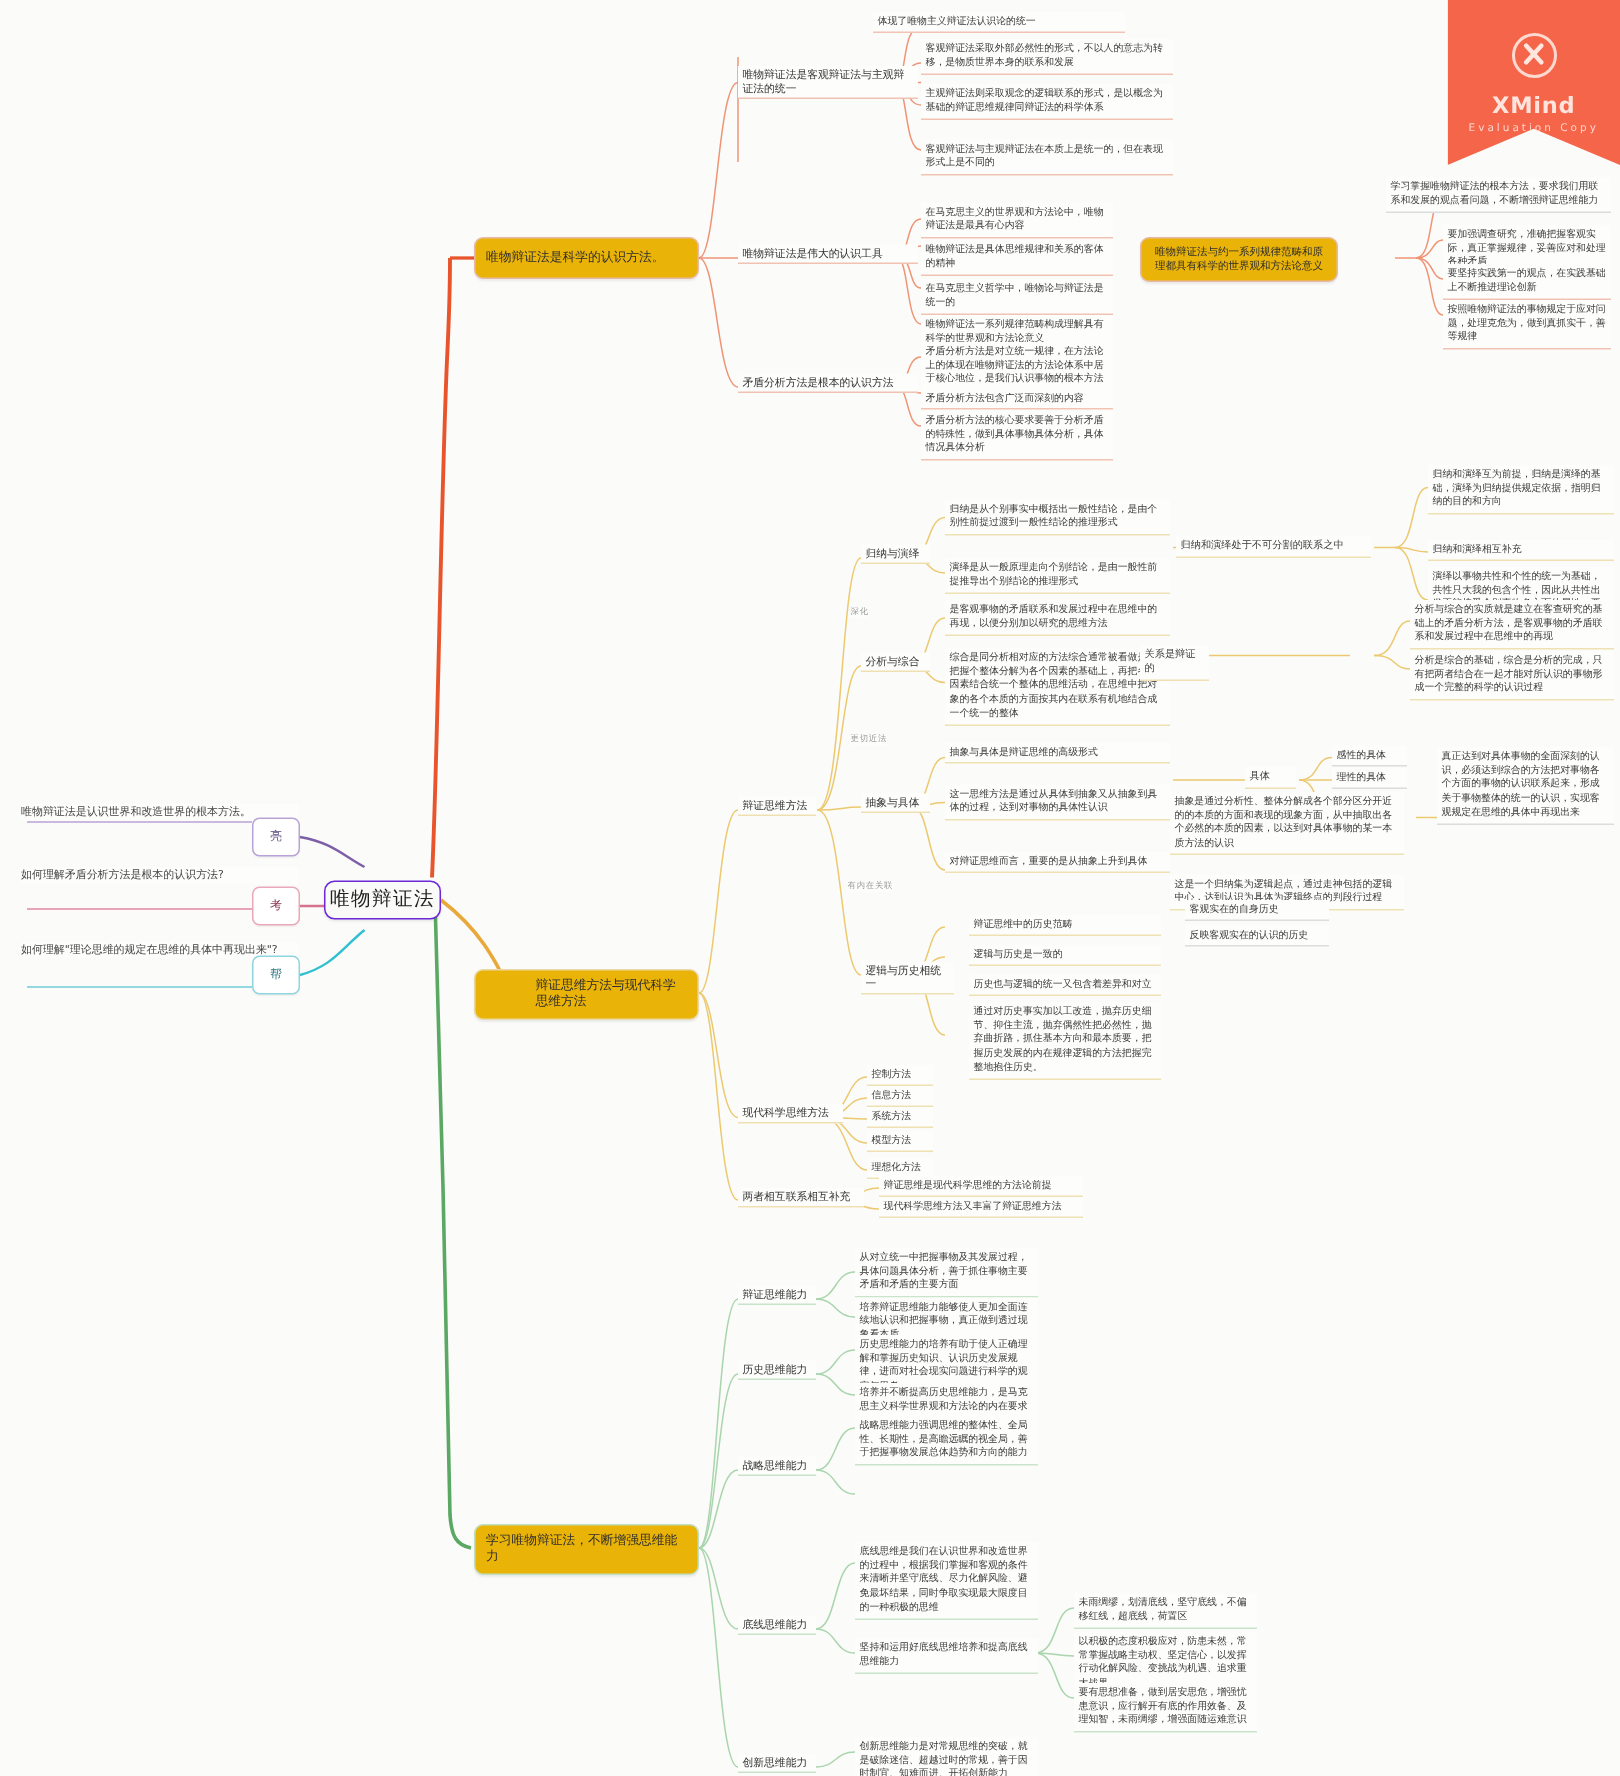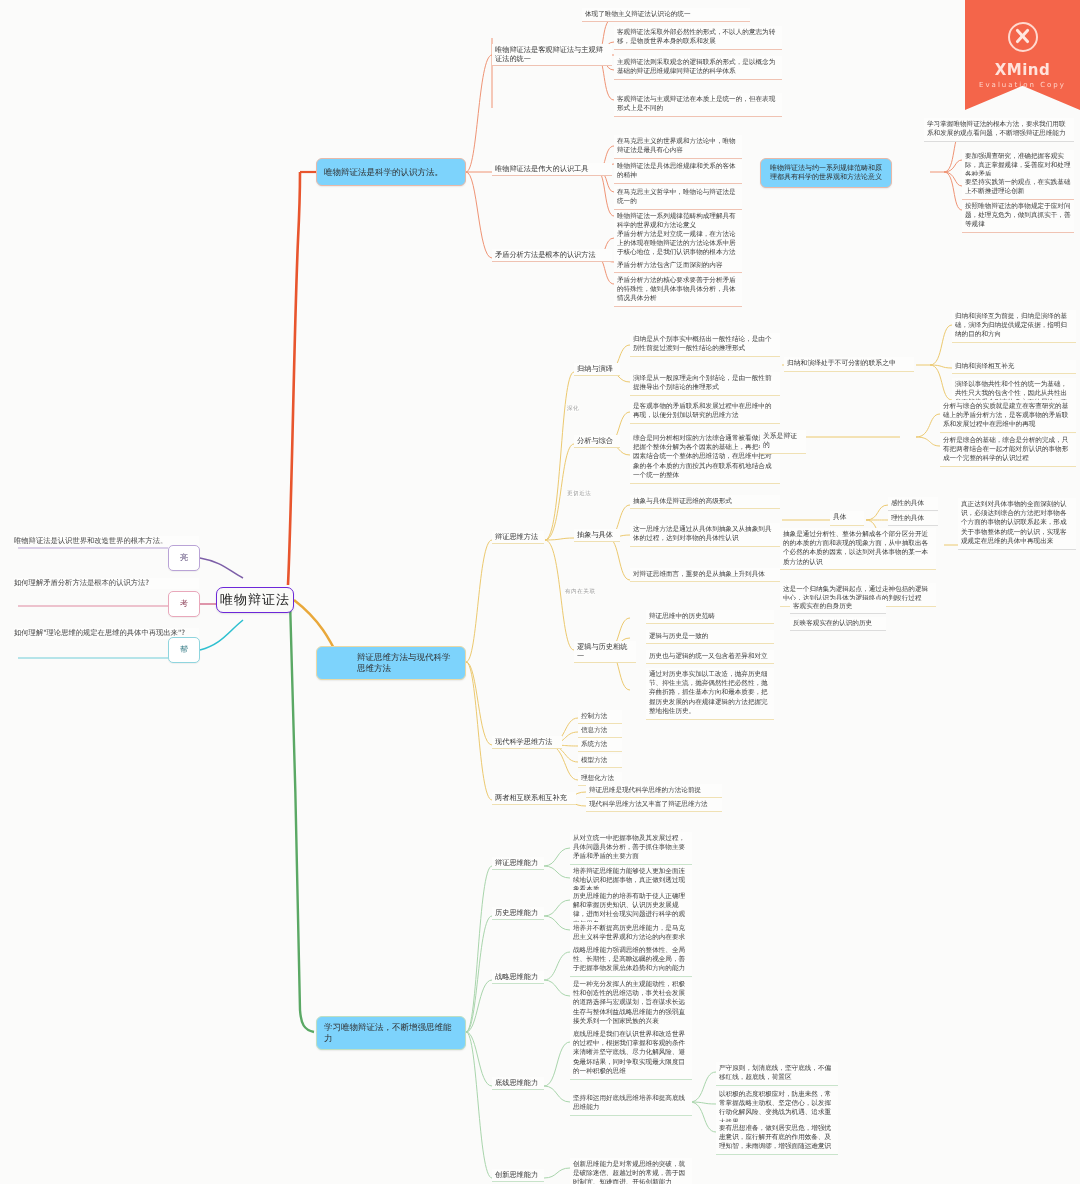--- a/index.html
+++ b/index.html
@@ -10,21 +10,21 @@
 
   .node{position:absolute;box-sizing:border-box;background:#fdfdfc;
         line-height:1.28;color:#2e2e2e;-webkit-font-smoothing:none;}
 
   
   .central{border-radius:7px;background:#fafaf8;border:1px solid #6d28d9;
            box-shadow:0 1px 2px rgba(0,0,0,.10);font-size:13px;color:#222;
            display:flex;align-items:center;justify-content:center;letter-spacing:1px;}
 
   
-  .l1{border-radius:6px;border:1px solid;background:#7dd3fc;
+  .l1{border-radius:6px;border:1px solid;background:#eab308;
       box-shadow:0 1px 1.5px rgba(0,0,0,.07);font-size:8.5px;padding:5px 7px;
       display:flex;align-items:center;}
   .l1.red{border-color:#e8b9a8;}
   .l1.yellow{border-color:#ead9a6;padding-left:40px;}
   .l1.green{border-color:#bfdfc2;}
 
   
   .qbox{border-radius:5px;border:1px solid;background:#fff;font-size:8px;
         display:flex;align-items:center;justify-content:center;
         box-shadow:0 1px 1px rgba(0,0,0,.05);}
@@ -278,26 +278,25 @@
   <div class="node mid green" style="left:492px;top:857px;width:52px;">辩证思维能力</div>
   <div class="node leaf green" style="left:570px;top:832px;width:122px;">从对立统一中把握事物及其发展过程，具体问题具体分析，善于抓住事物主要矛盾和矛盾的主要方面</div>
   <div class="node leaf green" style="left:570px;top:865px;width:122px;">培养辩证思维能力能够使人更加全面连续地认识和把握事物，真正做到透过现象看本质</div>
 
   <div class="node mid green" style="left:492px;top:907px;width:52px;">历史思维能力</div>
   <div class="node leaf green" style="left:570px;top:890px;width:122px;">历史思维能力的培养有助于使人正确理解和掌握历史知识、认识历史发展规律，进而对社会现实问题进行科学的观察与思考</div>
   <div class="node leaf green" style="left:570px;top:922px;width:122px;">培养并不断提高历史思维能力，是马克思主义科学世界观和方法论的内在要求</div>
 
   <div class="node mid green" style="left:492px;top:971px;width:52px;">战略思维能力</div>
   <div class="node leaf green" style="left:570px;top:944px;width:122px;">战略思维能力强调思维的整体性、全局性、长期性，是高瞻远瞩的视全局，善于把握事物发展总体趋势和方向的能力</div>
-  <div class="node leaf green" style="left:570px;top:978px;width:122px;">是一种充分发挥人的主观能动性，积极性和创造性的思维活动，事关社会发展的道路选择与宏观谋划，旨在谋求长远生存与整体利益战略思维能力的强弱直接关系到一个国家民族的兴衰</div>
 
   <div class="node mid green" style="left:492px;top:1077px;width:52px;">底线思维能力</div>
   <div class="node leaf green" style="left:570px;top:1028px;width:122px;">底线思维是我们在认识世界和改造世界的过程中，根据我们掌握和客观的条件来清晰并坚守底线、尽力化解风险、避免最坏结果，同时争取实现最大限度目的一种积极的思维</div>
   <div class="node leaf green" style="left:570px;top:1092px;width:122px;">坚持和运用好底线思维培养和提高底线思维能力</div>
-  <div class="node leaf green" style="left:716px;top:1062px;width:122px;">严守原则，划清底线，坚守底线，不偏移红线，超底线，荷置区</div>
+  <div class="node leaf green" style="left:716px;top:1062px;width:122px;">未雨绸缪，划清底线，坚守底线，不偏移红线，超底线，荷置区</div>
   <div class="node leaf green" style="left:716px;top:1088px;width:122px;">以积极的态度积极应对，防患未然，常常掌握战略主动权、坚定信心，以发挥行动化解风险、变挑战为机遇、追求重大战果</div>
   <div class="node leaf green" style="left:716px;top:1122px;width:122px;">要有思想准备，做到居安思危，增强忧患意识，应行解开有底的作用效备、及理知智，未雨绸缪，增强面随运难意识</div>
 
   <div class="node mid green" style="left:492px;top:1169px;width:52px;">创新思维能力</div>
   <div class="node leaf green" style="left:570px;top:1158px;width:122px;">创新思维能力是对常规思维的突破，就是破除迷信、超越过时的常规，善于因时制宜、知难而进、开拓创新能力</div>
 
   <div id="ribbon">
     <div class="body"></div>
     <div class="mark">
       <div class="circ"></div>

